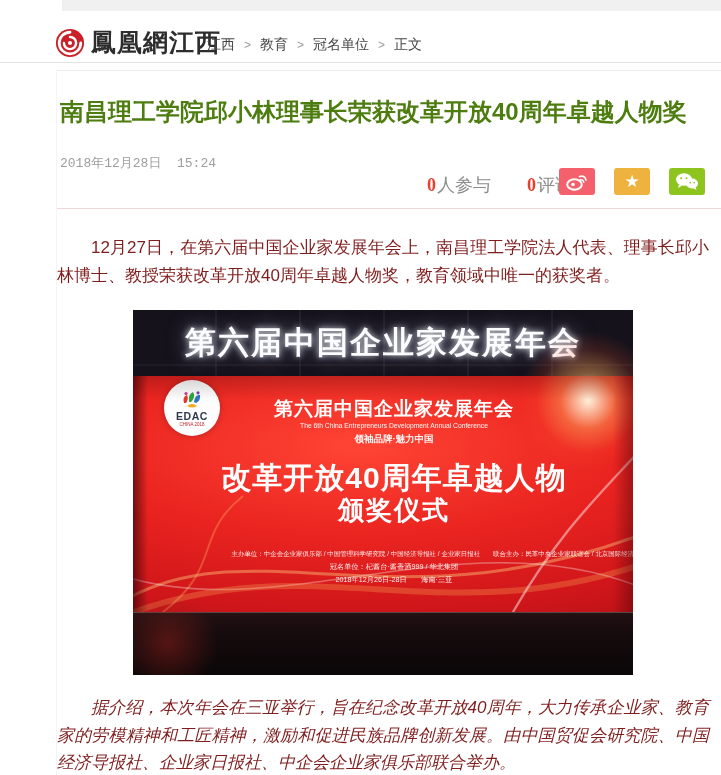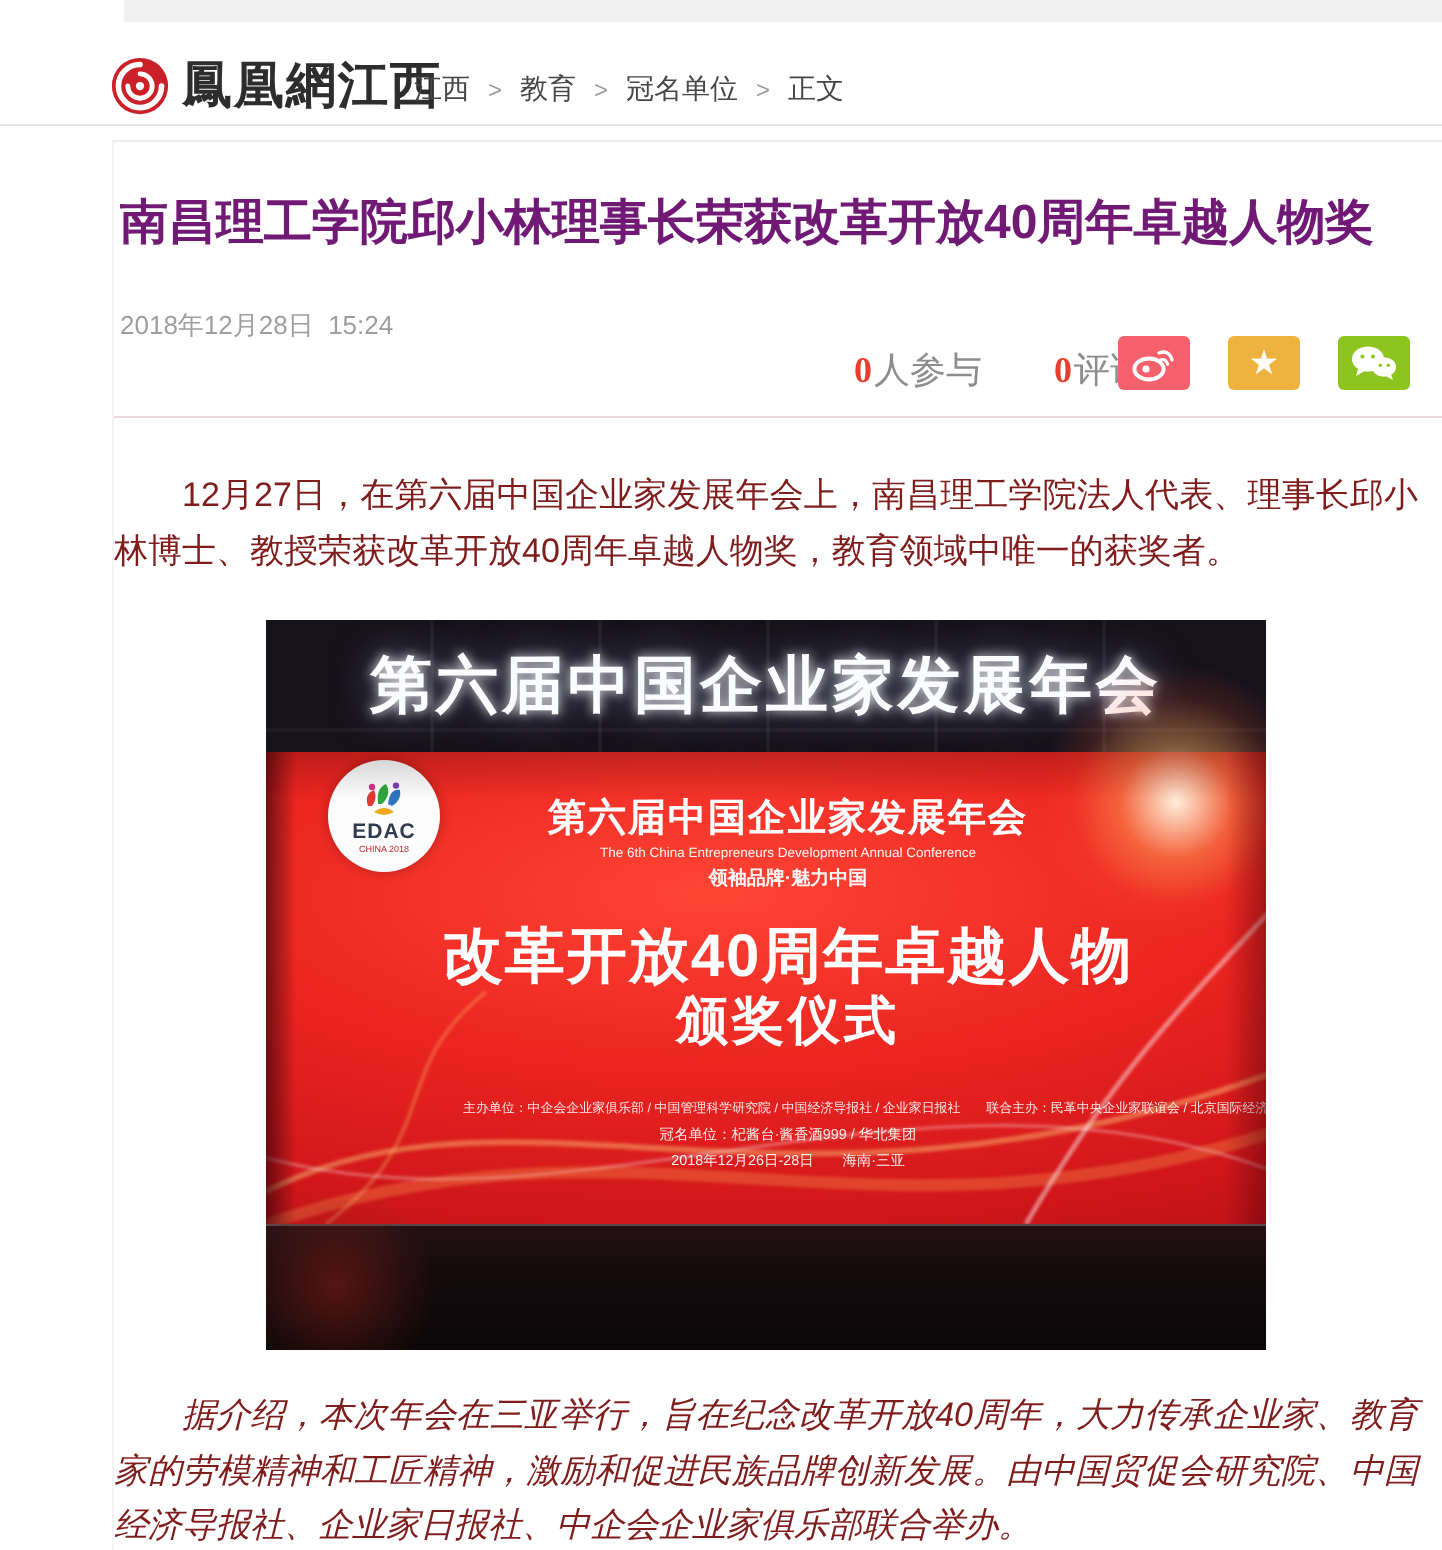--- a/index.html
+++ b/index.html
@@ -14,22 +14,22 @@
   .logo { position:absolute; left:55px; top:26px; display:flex; align-items:center; gap:6px; cursor:pointer; }
   .logo svg { width:30px; height:30px; display:block; }
   .logo-text { font-family:"Liberation Serif","DejaVu Serif",serif; font-size:25px; font-weight:700; color:#2d2d2d; letter-spacing:1px; }
   .breadcrumb { position:absolute; left:207px; top:36px; display:flex; align-items:center; gap:9px; font-size:14px; color:#474747; }
   .crumb { cursor:pointer; }
   .crumb-sep { color:#9a9a9a; font-size:12px; }
   .header-divider { position:absolute; left:0; top:62px; width:721px; height:1px; background:#e2e2e2; }
   .card-border { position:absolute; left:56px; top:70px; width:665px; height:705px; border-top:1px solid #ededed; border-left:1px solid #f4f4f4; pointer-events:none; }
 
   
-  .title { position:absolute; left:60px; top:95px; width:655px; font-size:24px; line-height:34px; font-weight:700; color:#701a75; }
-  .date  { position:absolute; left:60px; top:154px; font-size:13px; color:#9e9e9e; white-space:pre; }
+  .title { position:absolute; left:60px; top:95px; width:655px; font-size:24px; line-height:34px; font-weight:700; color:#4d7c0f; }
+  .date  { position:absolute; left:60px; top:154px; font-size:13px; color:#9e9e9e; white-space:pre;font-family:Liberation Mono, monospace; }
   .source{ position:absolute; left:60px; top:176px; font-size:14px; color:#9e9e9e; }
   .counts{ position:absolute; top:173px; font-size:18px; color:#8d8d8d;font-family:Liberation Serif, serif; }
   .counts .num { color:#e8402f; font-weight:700; margin-right:1px; }
   .c-participate { left:427px; }
   .c-comment { left:495px; cursor:pointer;margin-left:32px; }
 
   .share-btn { position:absolute; top:168px; width:36px; height:27px; border-radius:3px; display:flex; align-items:center; justify-content:center; cursor:pointer; }
   .share-weibo  { left:559px; background:#f4606c; }
   .share-qzone  { left:614px; background:#eeb33f; color:#fff; font-size:17px; line-height:1; }
   .share-wechat { left:669px; background:#8dc41e; }

